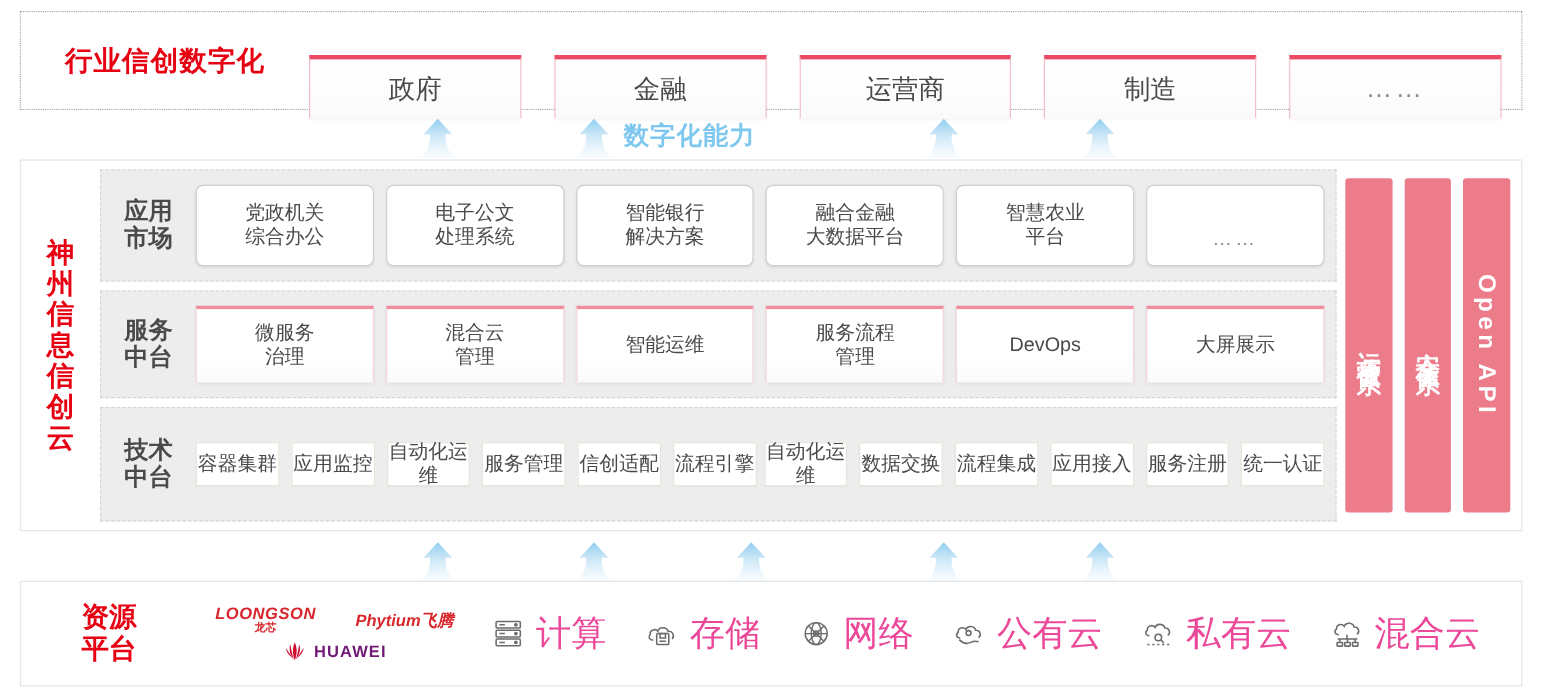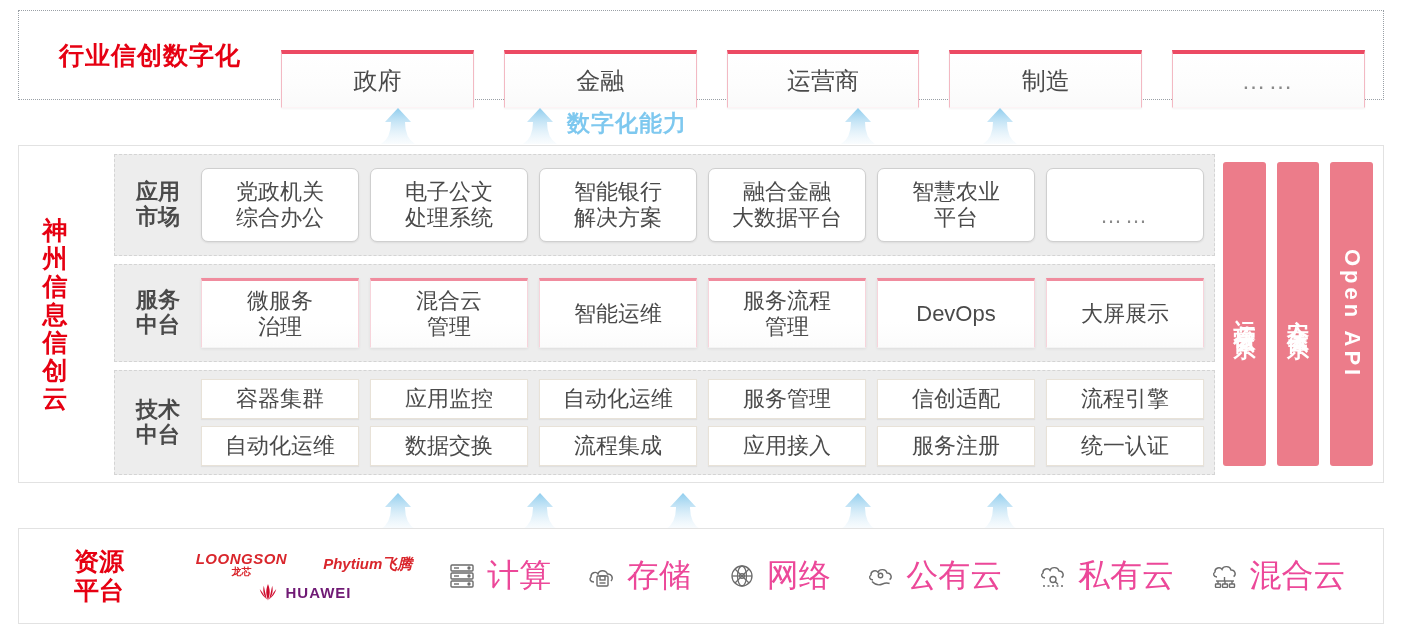--- a/index.html
+++ b/index.html
@@ -64,36 +64,36 @@
     display:flex;flex-direction:column;align-items:center;justify-content:center;
     color:#e60012;font-weight:bold;font-size:25px;line-height:1.12;
     padding:6px 0;
   }
   .cloud-body{
     flex:1;position:relative;padding:8px 10px 8px 0;box-sizing:border-box;
   }
   .rows{position:absolute;left:0;top:8px;right:168px;bottom:8px;display:flex;flex-direction:column;gap:8px;}
   .row{
     background:#ededed;border:1px dashed #d4d4d4;box-sizing:border-box;
-    display:flex;align-items:center;padding:8px 10px;gap:10px;margin-left:23px;
+    display:flex;align-items:center;padding:8px 10px;gap:10px;
   }
   .row.app{flex:0 0 102px;}
   .row.svc{flex:0 0 98px;}
   .row.tech{flex:1;justify-content:flex-end;}
   .row-label{
     flex:0 0 66px;text-align:center;color:#4a4a4a;font-weight:bold;
     font-size:22px;line-height:1.12;
   }
   .cells{flex:1;display:flex;gap:11px;height:100%;align-items:center;}
-  .cells.stack{flex-direction:column;gap:7px;justify-content:center;}
+  .cells.stack{gap:7px;justify-content:center;}
   .cells.stack .cellrow{display:flex;gap:11px;width:100%;}
 
   .cell{
     flex:1;display:flex;align-items:center;justify-content:center;text-align:center;
-    font-size:22px;color:#4a4a4a;line-height:1.2;box-sizing:border-box;
+    font-size:18px;color:#4a4a4a;line-height:1.2;box-sizing:border-box;
   }
   
   .cell.app-card{
     height:74px;background:#ffffff;border:1px solid #cfcfcf;border-radius:7px;
     box-shadow:0 1px 2px rgba(0,0,0,.08);
   }
   .cell.app-card.dots{color:#8a8a8a;letter-spacing:3px;align-items:flex-end;padding-bottom:12px;}
   
   .cell.svc-card{
     height:70px;

